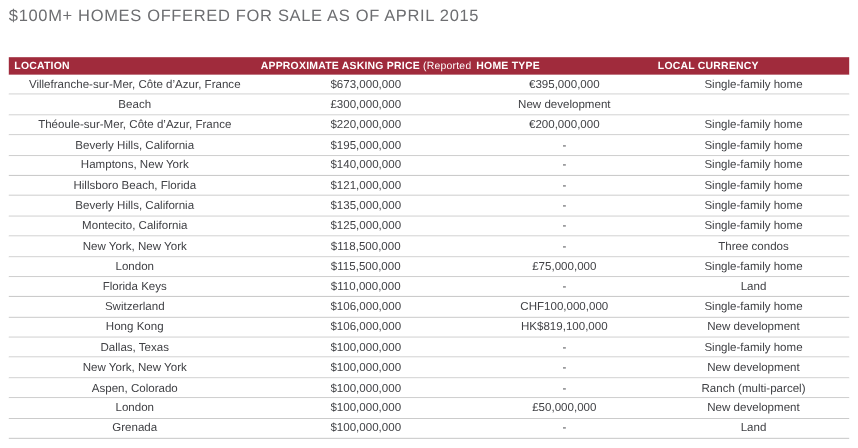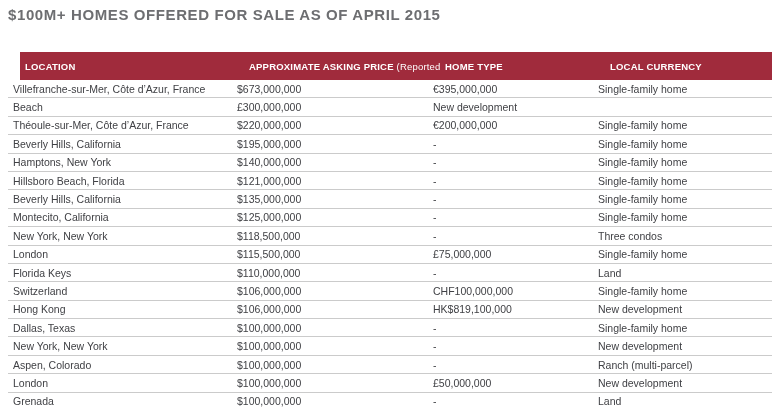--- a/index.html
+++ b/index.html
@@ -19,36 +19,35 @@
     --cell-text: #404145;
     --row-divider: #CBCBCB;
   }
   .page-title {
     position: absolute;
     left: 8px;
     top: 6px;
     font-size: 15px;
     letter-spacing: 0.6px;
     color: var(--title-text);
-    font-weight: 700;
+    font-weight: 400;
     white-space: nowrap;
   }
   .table {
     position: absolute;
     left: 8px;
     top: 52px;
     width: 764px;
   }
   .header-row {
     display: grid;
     grid-template-columns: 224px 196px 165px 1fr;
     background: var(--header-bg);
-    height: 28px;
+    height: 16px;
     align-items: center;
-    margin-left: 12px;
   }
   .header-cell {
     color: var(--header-text);
     font-size: 9.5px;
     font-weight: bold;
     padding-left: 5px;
     letter-spacing: 0.2px;
     white-space: nowrap;
     overflow: hidden;
   }
@@ -56,20 +55,21 @@
     font-weight: normal;
   }
   .row {
     display: grid;
     grid-template-columns: 224px 196px 165px 1fr;
     height: 18.4px;
     align-items: center;
     border-bottom: 1px solid var(--row-divider);
     box-sizing: border-box;
     background: #ffffff;
+    text-align: center;
   }
   .cell {
     font-size: 10.5px;
     color: var(--cell-text);
     padding-left: 5px;
     white-space: nowrap;
     overflow: hidden;
   }
 </style>
 </head>

